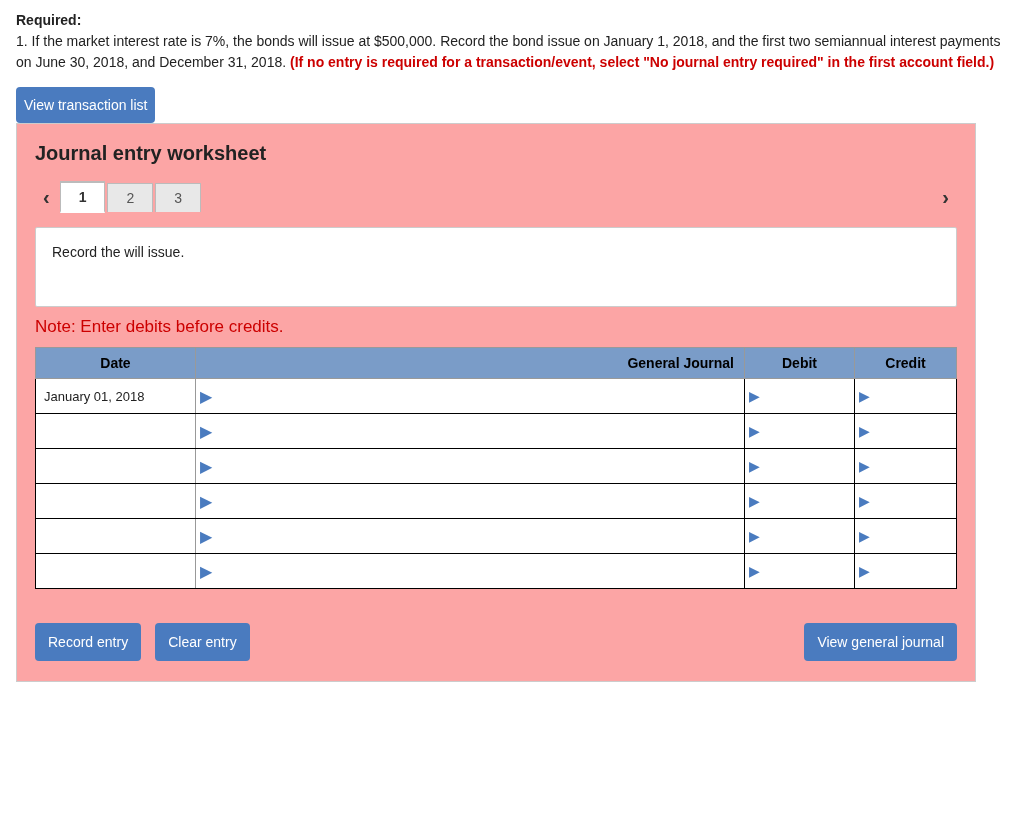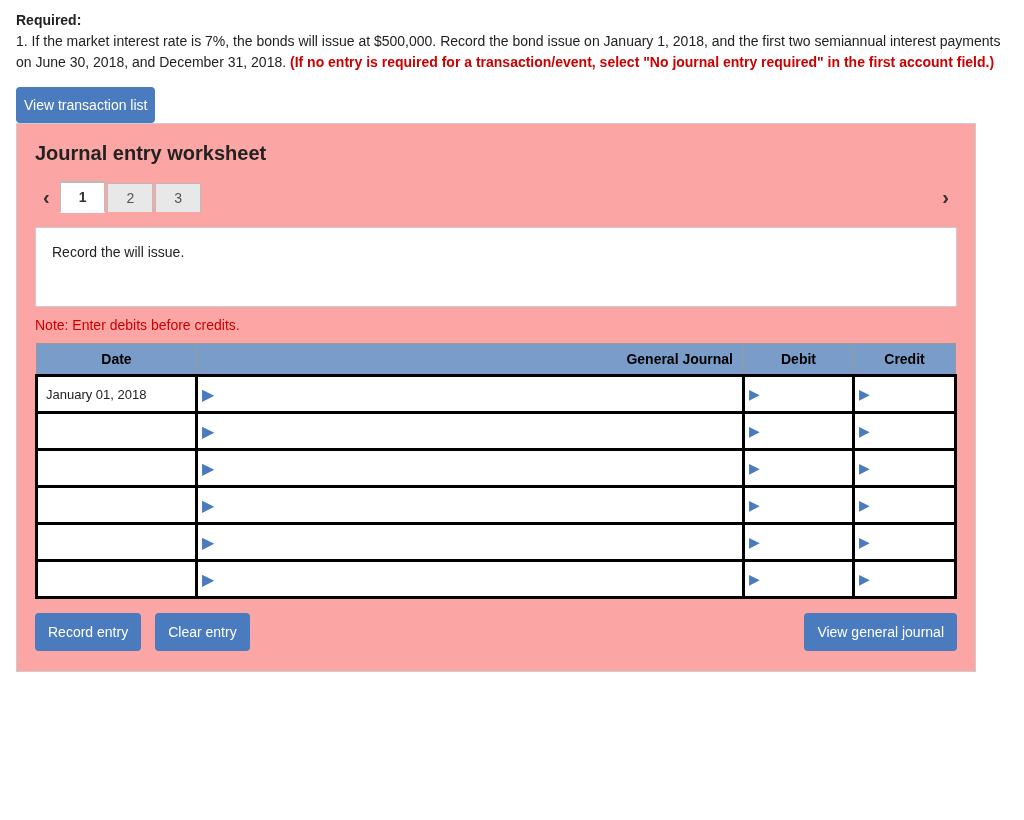--- a/index.html
+++ b/index.html
@@ -87,44 +87,44 @@
       background: #fff;
       border: 1px solid #ccc;
       padding: 16px;
       margin-bottom: 10px;
       min-height: 80px;
       font-size: 14px;
       border-radius: 2px;
     }
     .note-text {
       color: #cc0000;
-      font-size: 14px;
+      font-size: 17px;
       margin-bottom: 10px;
     }
     
     .journal-table {
       width: 100%;
       border-collapse: collapse;
-      margin-bottom: 14px;
+      margin-bottom: 34px;
     }
     .journal-table thead tr th {
       background-color: #7a9cc8;
       color: #000;
       font-weight: bold;
       border: 1px solid #999;
       padding: 7px 10px;
       text-align: center;
       font-size: 14px;
     }
     .journal-table thead tr th.date-col { width: 160px; text-align: center; }
     .journal-table thead tr th.general-col { text-align: right; }
     .journal-table thead tr th.debit-col { width: 110px; text-align: center; }
     .journal-table thead tr th.credit-col { width: 102px; text-align: center; }
     .journal-table tbody tr td {
-      border: 3px solid #000000;
+      border: 1px solid #000000;
       padding: 0;
       height: 34px;
       background: #fff;
       vertical-align: middle;
     }
     .journal-table tbody tr td.date-cell {
       padding: 4px 8px;
       font-size: 13px;
       border-right: 1px solid #999;
     }

